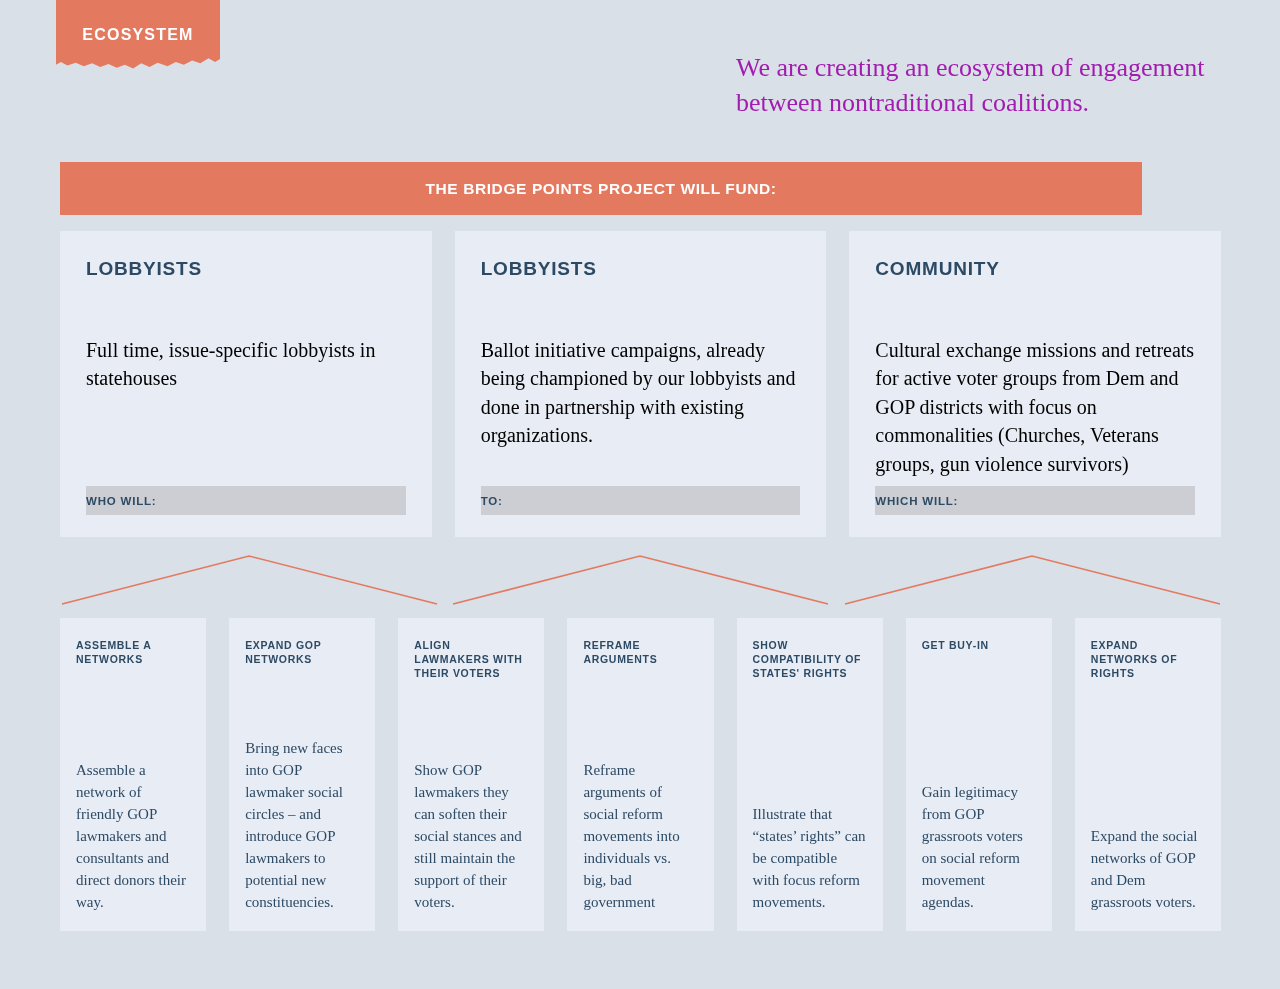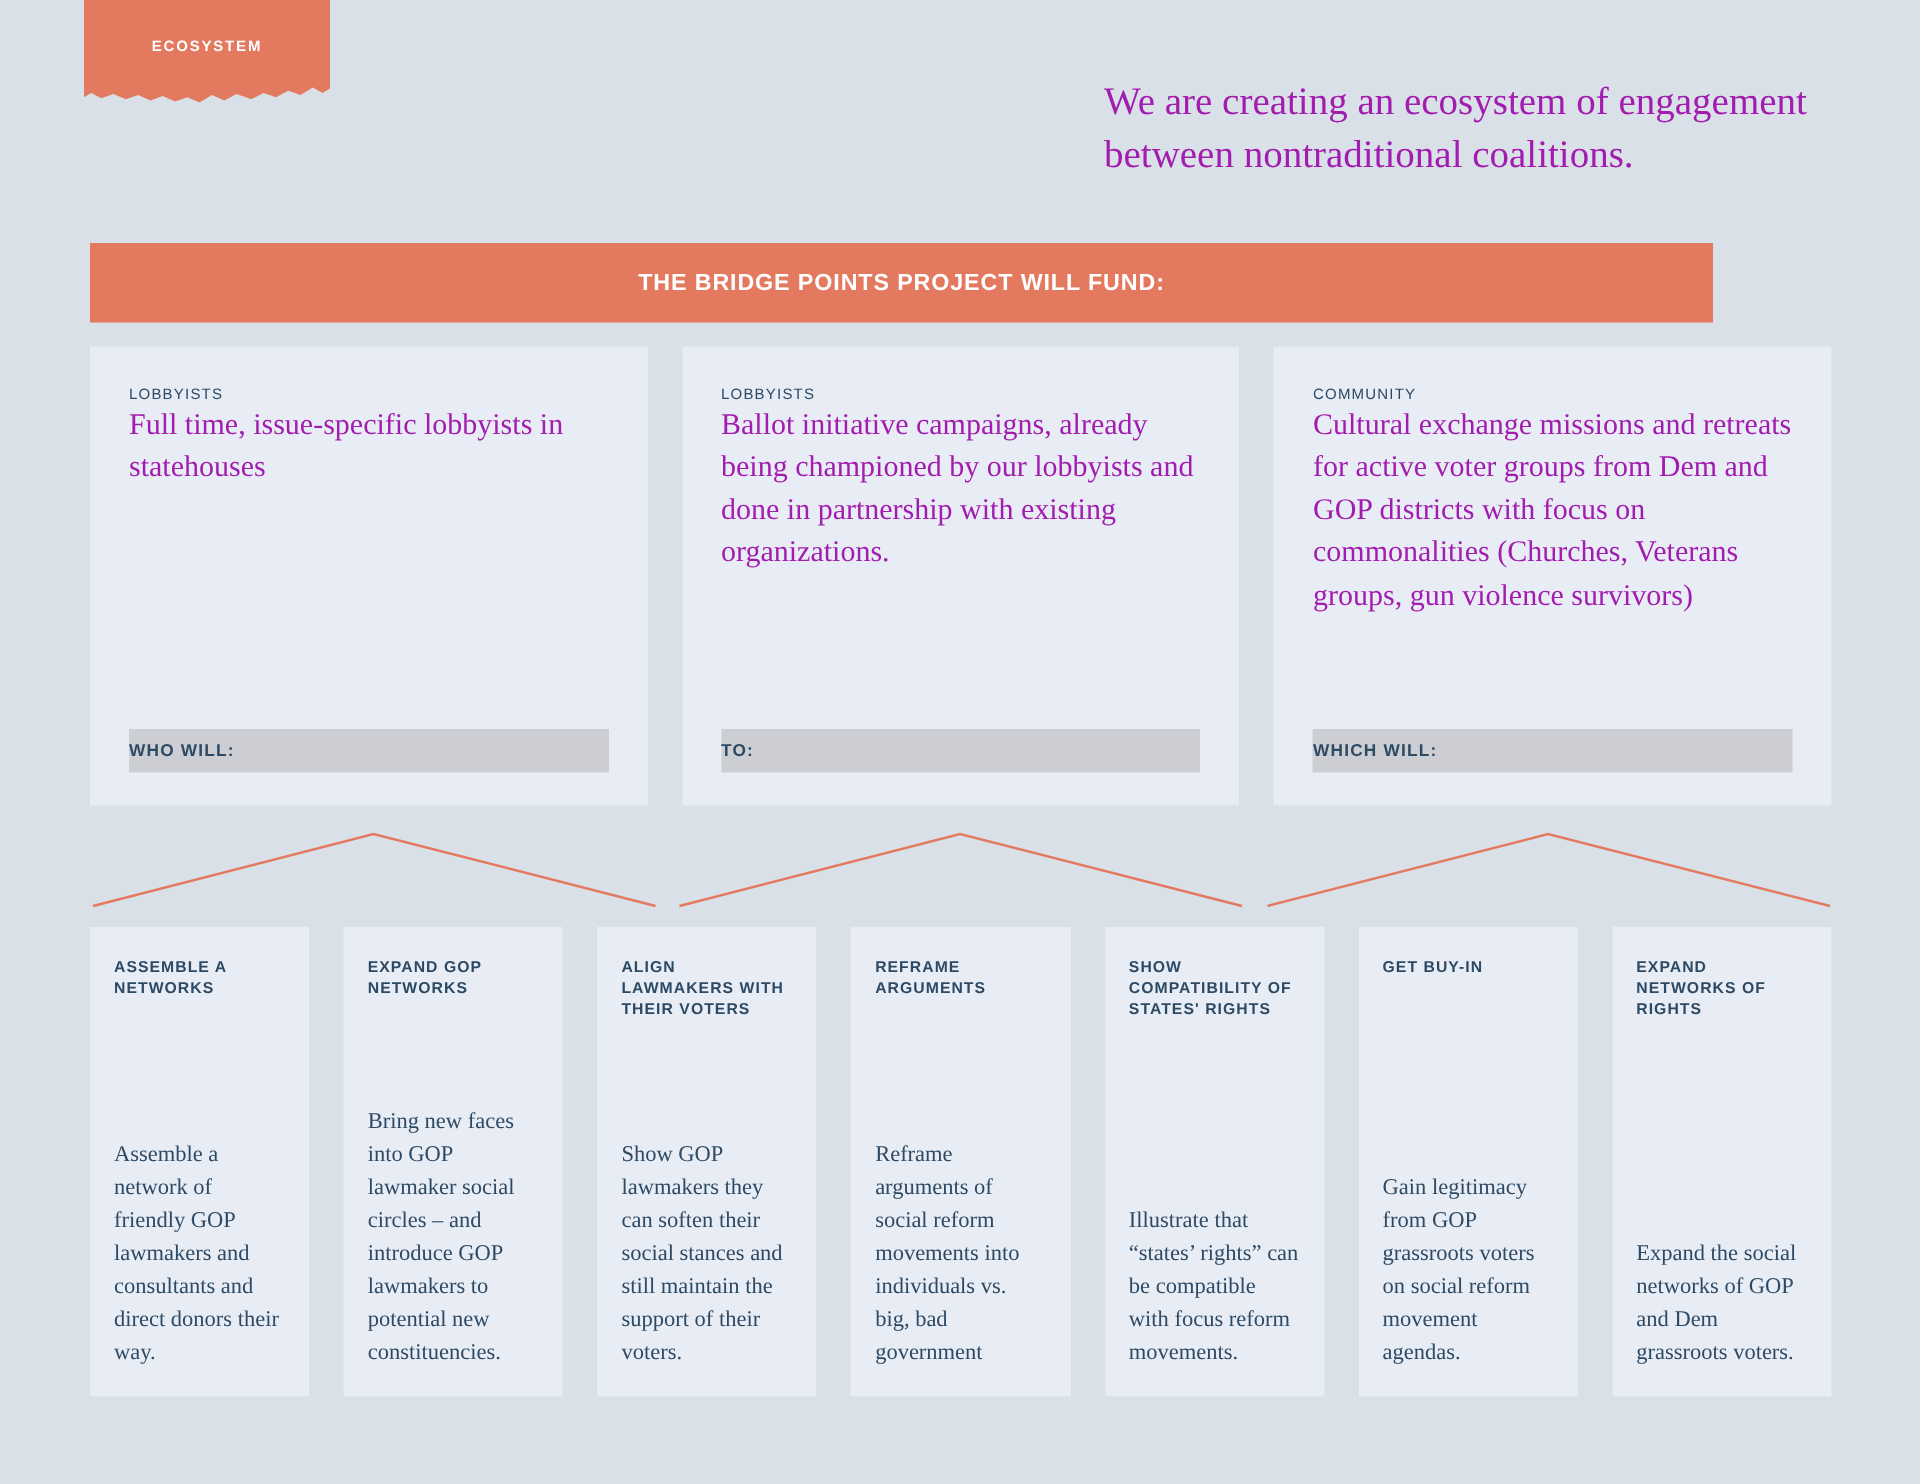--- a/index.html
+++ b/index.html
@@ -29,21 +29,21 @@
         7% 91%, 3% 86%, 0% 90%);
     clip-path: polygon(
         0% 0%, 100% 0%, 100% 82%, 97% 86%, 93% 81%, 88% 88%, 83% 84%,
         78% 90%, 73% 86%, 68% 92%, 62% 87%, 57% 93%, 52% 88%, 47% 95%,
         42% 90%, 37% 94%, 32% 89%, 27% 93%, 22% 88%, 17% 92%, 12% 87%,
         7% 91%, 3% 86%, 0% 90%);
   }
   .ecosystem-banner .eco-label {
     display: block;
     text-align: center;
-    font-size: 10px;
+    font-size: 16px;
     font-weight: bold;
     letter-spacing: 1.2px;
     padding-top: 26px;
   }
 
   
   .headline {
     position: absolute;
     left: 736px;
     top: 50px;
@@ -84,30 +84,31 @@
   }
   .top-card {
     flex: 1;
     background: #e8ecf4;
     min-height: 306px;
     padding: 27px 26px 22px 26px;
     display: flex;
     flex-direction: column;
   }
   .top-card .card-title {
-    font-size: 10px;
-    font-weight: normal;
+    font-size: 19px;
+    font-weight: bold;
     letter-spacing: 0.8px;
     color: #2d4a65;
   }
   .top-card .card-body {
     font-family: "Liberation Serif", serif;
     font-size: 20px;
     line-height: 1.42;
-    color: #a21caf;
+    color: #000000;
+    margin-top: 56px;
     flex: 1;
   }
   .top-card .card-footer {
     background: #ccced4;
     height: 29px;
     display: flex;
     align-items: center;
     padding-left: 0;
     font-size: 11.5px;
     font-weight: bold;

